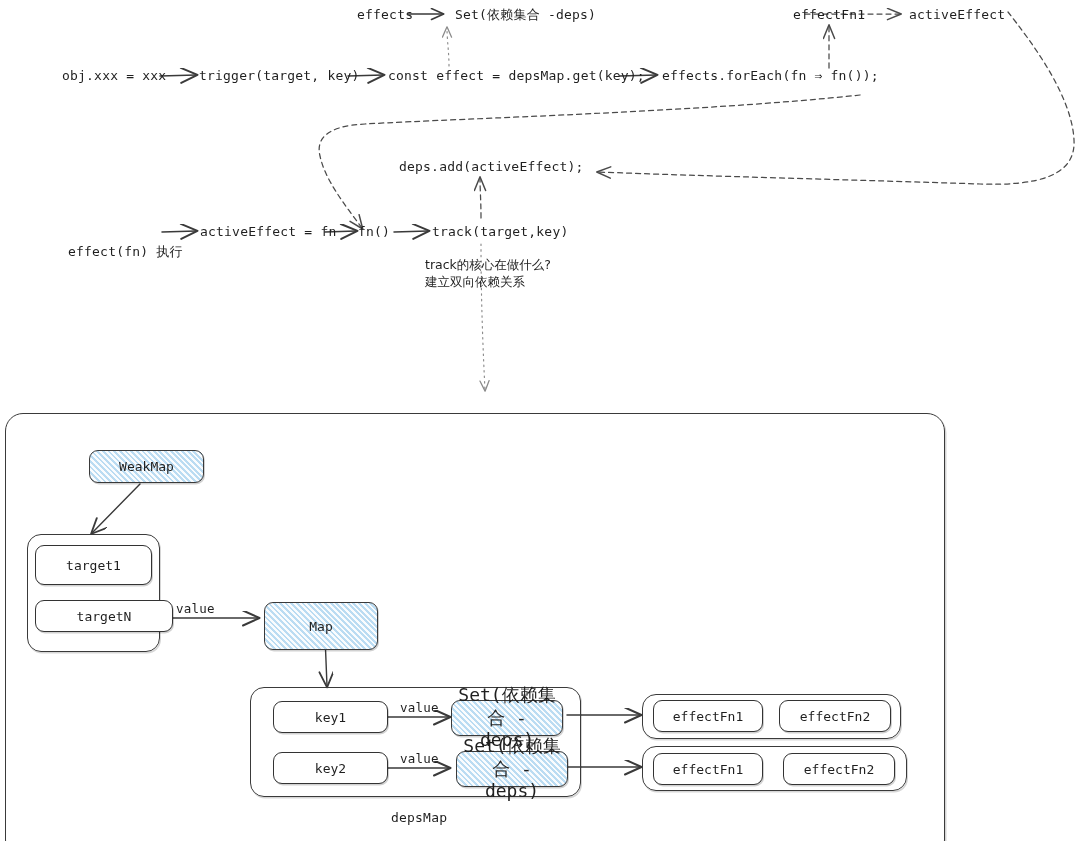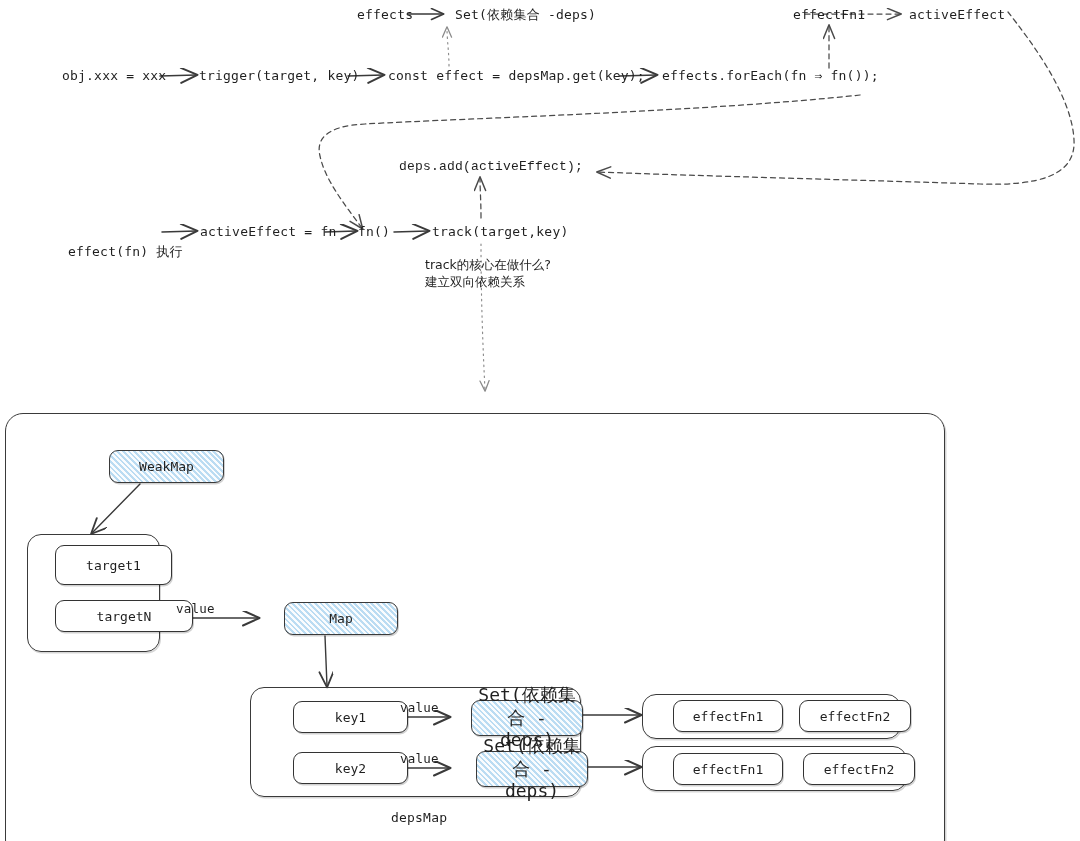--- a/index.html
+++ b/index.html
@@ -47,21 +47,20 @@
     align-items: center;
     justify-content: center;
     text-align: center;
     border: 1.3px solid #333;
     border-radius: 9px;
     font-family: "DejaVu Sans Mono", "Liberation Mono", monospace;
     font-size: 13px;
     color: #1f1f1f;
     background: #ffffff;
     box-shadow: 1px 1.5px 0 rgba(0,0,0,0.18);
-    margin-left: 20px;
   }
   .node.blue {
     background-color: #dbeefb;
     background-image: repeating-linear-gradient(
       45deg,
       rgba(255,255,255,0.85) 0px,
       rgba(255,255,255,0.85) 2px,
       rgba(160,205,235,0.55) 2px,
       rgba(160,205,235,0.55) 4px
     );
@@ -155,41 +154,41 @@
 <div class="lbl" style="left:455px; top:6px;">Set(依赖集合 -deps)</div>
 
 <div class="lbl" style="left:793px; top:6px;">effectFn1</div>
 <div class="lbl" style="left:909px; top:6px;">activeEffect</div>
 
 <div class="lbl" style="left:62px; top:67px;">obj.xxx = xxx</div>
 <div class="lbl" style="left:199px; top:67px;">trigger(target, key)</div>
 <div class="lbl" style="left:388px; top:67px;">const effect = depsMap.get(key);</div>
 <div class="lbl" style="left:662px; top:67px;">effects.forEach(fn ⇒ fn());</div>
 
-<div class="lbl" style="left:399px; top:158px;font-family:Liberation Mono, monospace;">deps.add(activeEffect);</div>
+<div class="lbl" style="left:399px; top:158px;">deps.add(activeEffect);</div>
 
 <div class="lbl" style="left:68px; top:223px;margin-top:20px;">effect(fn) 执行</div>
 <div class="lbl" style="left:200px; top:223px;">activeEffect = fn</div>
 <div class="lbl" style="left:358px; top:223px;">fn()</div>
 <div class="lbl" style="left:432px; top:223px;">track(target,key)</div>
 
 <div class="note" style="left:425px; top:256px;">track的核心在做什么?</div>
 <div class="note" style="left:425px; top:273px;">建立双向依赖关系</div>
 
 <div class="outer-frame" style="left:5px; top:413px; width:940px; height:445px;"></div>
 
 <div class="node blue" style="left:89px; top:450px; width:115px; height:33px;">WeakMap</div>
 
 <div class="group" style="left:27px; top:534px; width:133px; height:118px;"></div>
 <div class="node" style="left:35px; top:545px; width:117px; height:40px;">target1</div>
 <div class="node" style="left:35px; top:600px; width:138px; height:32px;">targetN</div>
 
 <div class="lbl arrowlabel" style="left:176px; top:601px;">value</div>
 
-<div class="node blue" style="left:264px; top:602px; width:114px; height:33px;text-align:right;">Map</div>
+<div class="node blue" style="left:264px; top:602px; width:114px; height:48px;text-align:right;">Map</div>
 
 <div class="group" style="left:250px; top:687px; width:331px; height:110px;"></div>
 
 <div class="node" style="left:273px; top:701px; width:115px; height:32px;">key1</div>
 <div class="lbl arrowlabel" style="left:400px; top:700px;">value</div>
 <div class="node blue twoline" style="left:451px; top:700px; width:112px; height:36px; flex-direction:column;">
   <span>Set(依赖集合 -</span>
   <span>deps)</span>
 </div>
 

